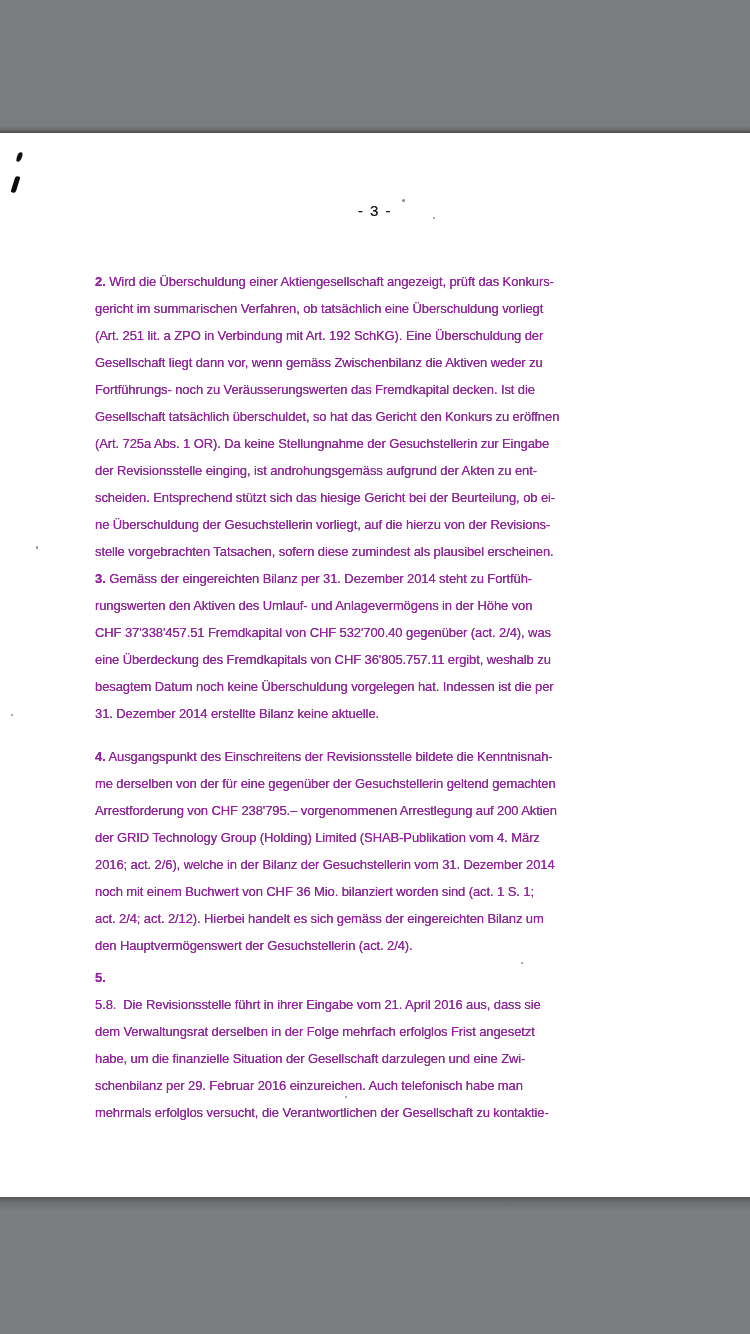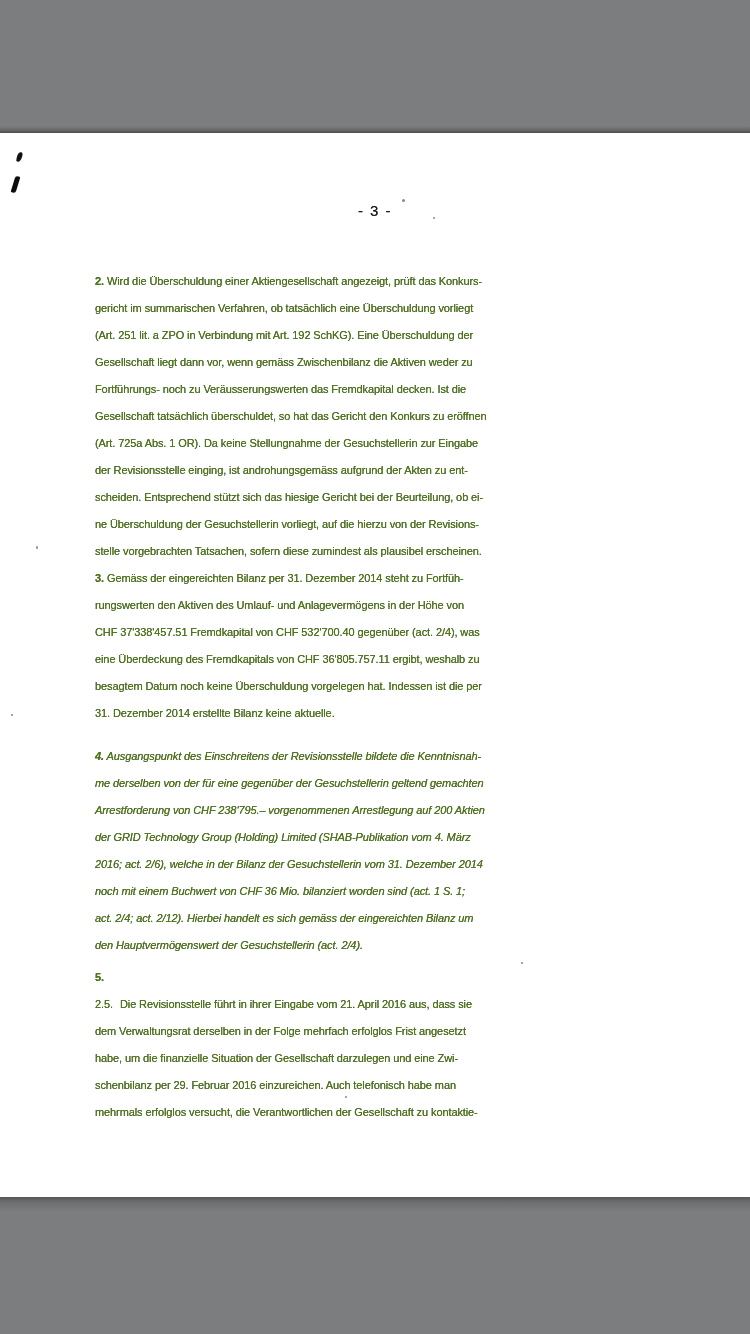--- a/index.html
+++ b/index.html
@@ -43,34 +43,34 @@
     text-align: center;
     font-size: 15px;
     letter-spacing: 1.5px;
     color: #1b1b1b;
     text-shadow: 0 0 0.6px rgba(10,10,10,0.8);
   }
   .content {
     position: absolute;
     top: 135px; left: 95px;
     width: 600px;
-    color: #4d7c0f;
-    font-size: 11px;
+    color: #a21caf;
+    font-size: 13px;
     line-height: 27px;
     letter-spacing: -0.1px;
   }
   .para {
     margin: 0;
     text-shadow: 0 0 0.6px rgba(10,10,10,0.75);
   }
   .pnum { font-weight: bold; }
   .pnum.plain { font-weight: normal; margin-right: 7px; }
   .ptext { white-space: pre-line; }
   .p3 { }
-  .p4 { margin-top: 16px; font-style: italic; }
+  .p4 { margin-top: 16px; }
   .p5 { margin-top: 5px; }
   .p51 { margin-top: 0; }
 
   
   .mark, .speck { position: absolute; }
   .mark-comma {
     top: 19px; left: 17px;
     width: 5px; height: 10px;
     background: #121212;
     border-radius: 60% 40% 70% 30%;
@@ -141,21 +141,21 @@
 me derselben von der für eine gegenüber der Gesuchstellerin geltend gemachten
 Arrestforderung von CHF 238'795.– vorgenommenen Arrestlegung auf 200 Aktien
 der GRID Technology Group (Holding) Limited (SHAB-Publikation vom 4. März
 2016; act. 2/6), welche in der Bilanz der Gesuchstellerin vom 31. Dezember 2014
 noch mit einem Buchwert von CHF 36 Mio. bilanziert worden sind (act. 1 S. 1;
 act. 2/4; act. 2/12). Hierbei handelt es sich gemäss der eingereichten Bilanz um
 den Hauptvermögenswert der Gesuchstellerin (act. 2/4).</span></p>
 
       <p class="para p5"><b class="pnum">5.</b></p>
 
-      <p class="para p51"><span class="pnum plain">2.5.</span><span class="ptext">Die Revisionsstelle führt in ihrer Eingabe vom 21. April 2016 aus, dass sie
+      <p class="para p51"><span class="pnum plain">5.8.</span><span class="ptext">Die Revisionsstelle führt in ihrer Eingabe vom 21. April 2016 aus, dass sie
 dem Verwaltungsrat derselben in der Folge mehrfach erfolglos Frist angesetzt
 habe, um die finanzielle Situation der Gesellschaft darzulegen und eine Zwi-
 schenbilanz per 29. Februar 2016 einzureichen. Auch telefonisch habe man
 mehrmals erfolglos versucht, die Verantwortlichen der Gesellschaft zu kontaktie-</span></p>
 
     </div>
   </div>
 
   <div class="band-bottom"></div>
 

